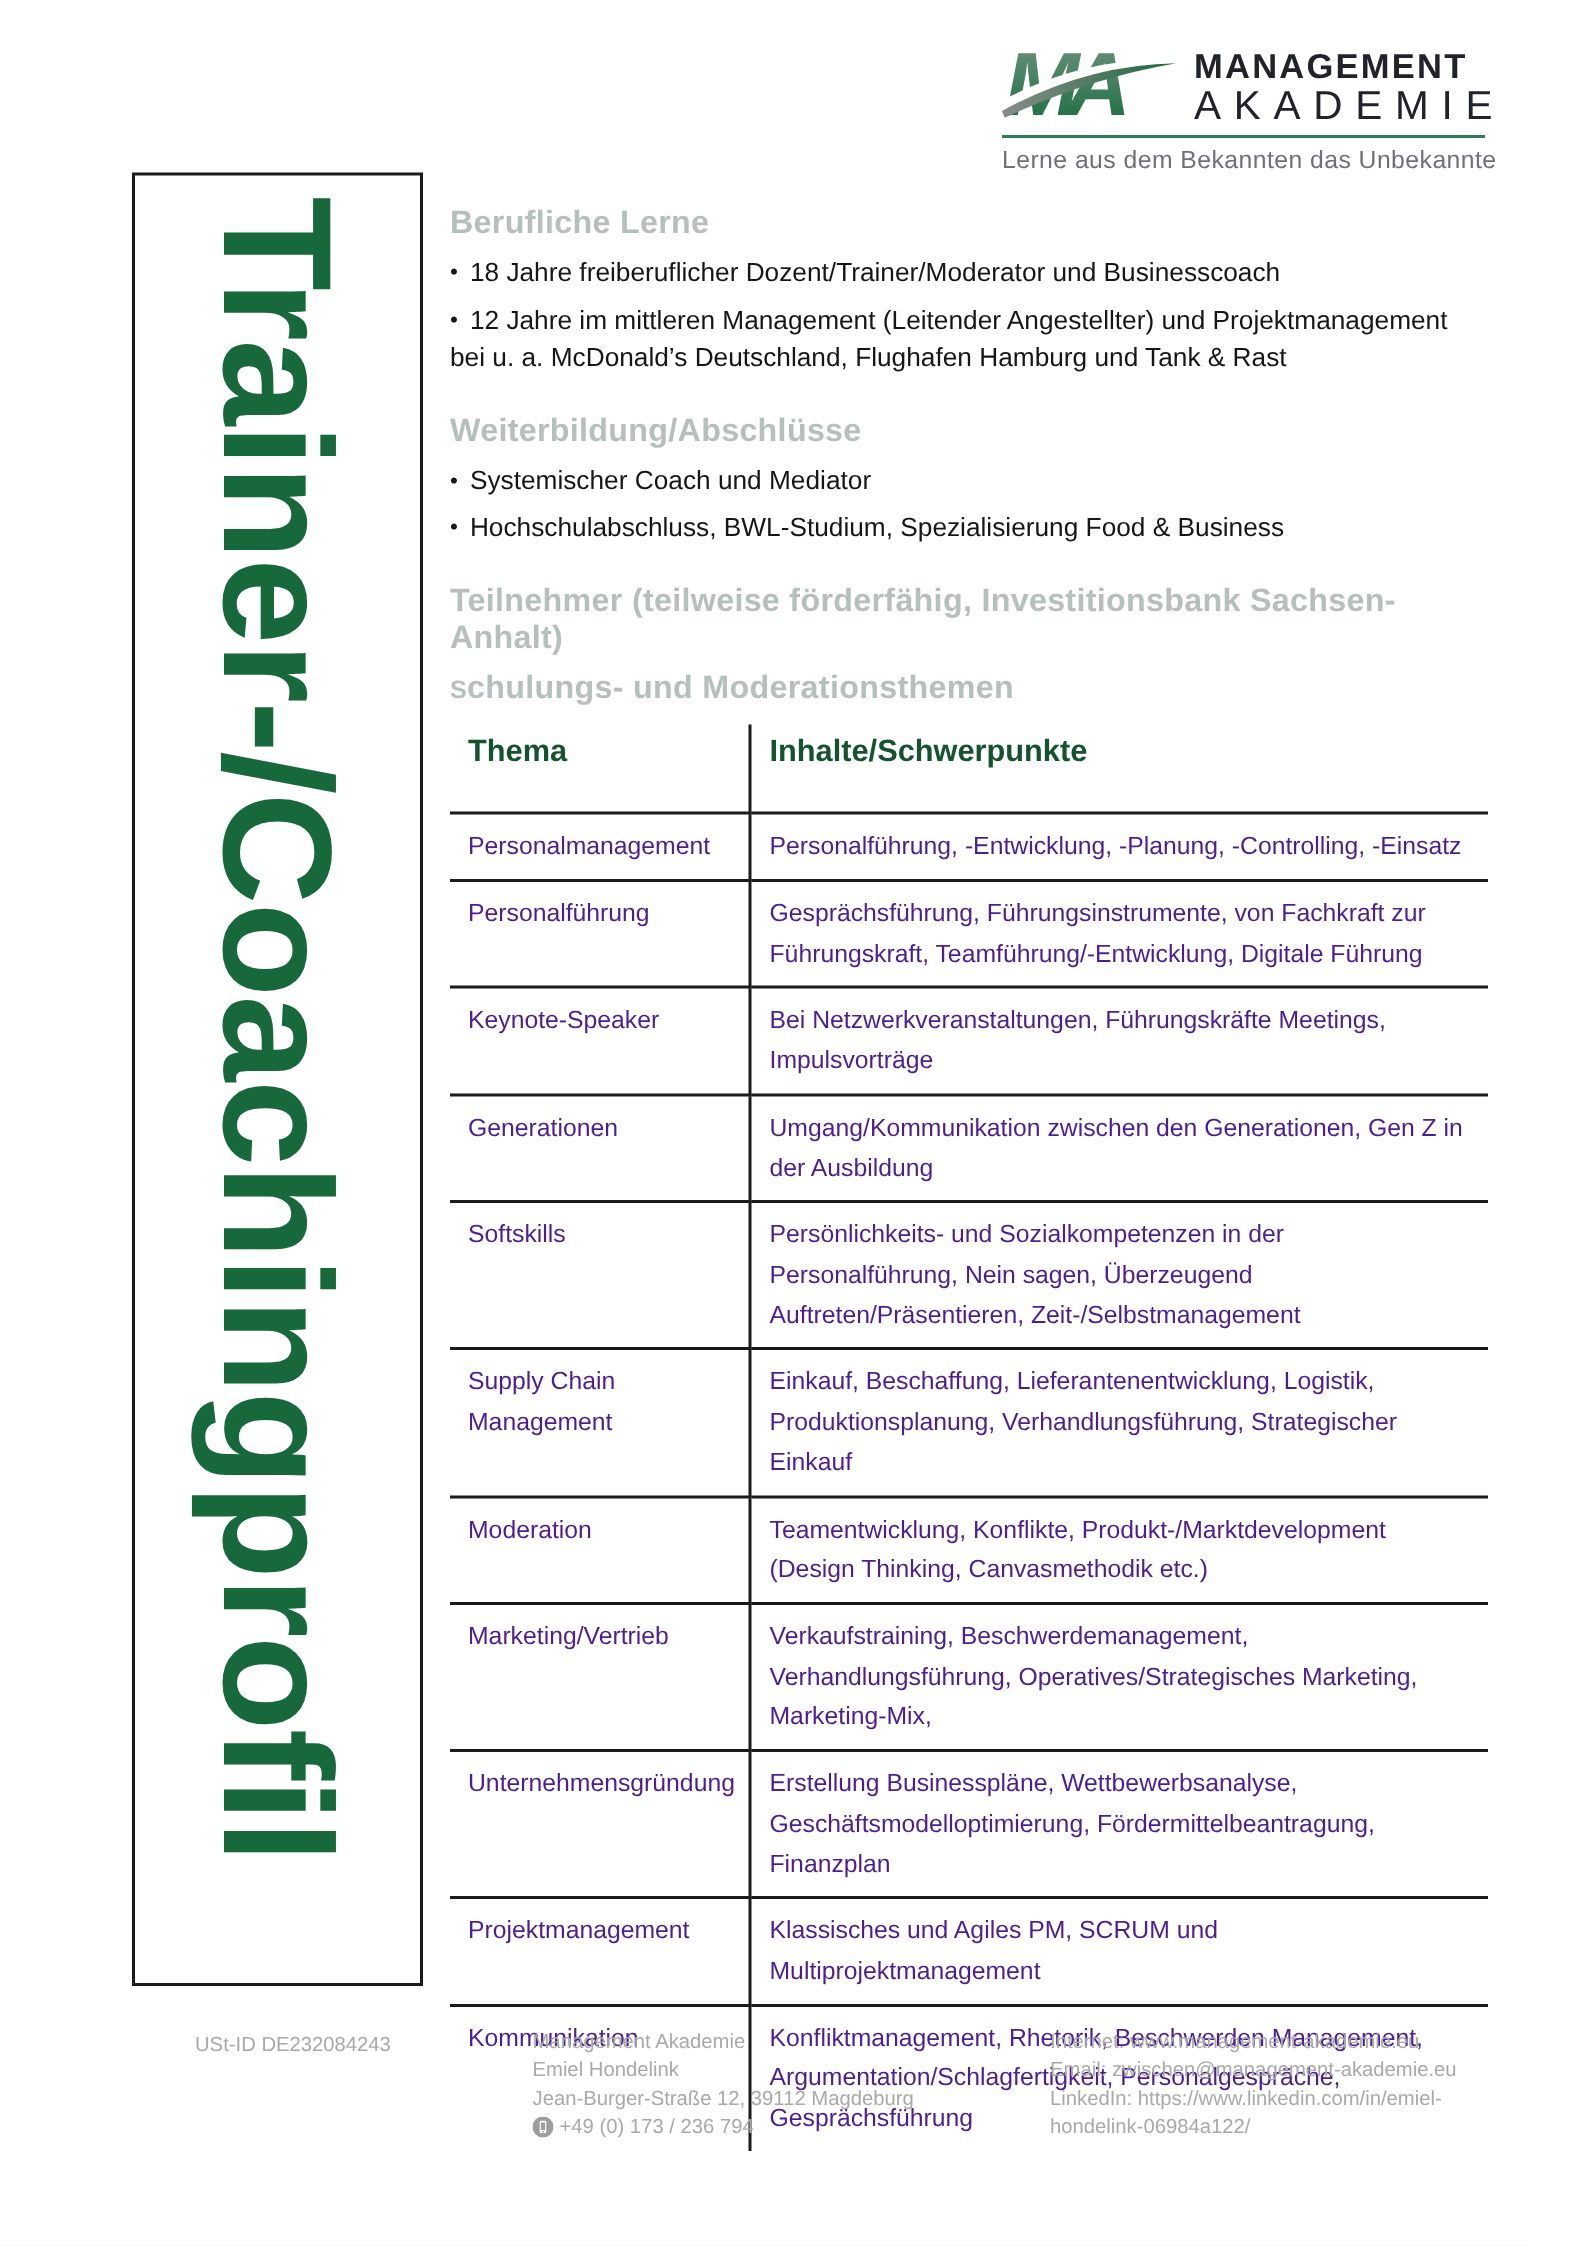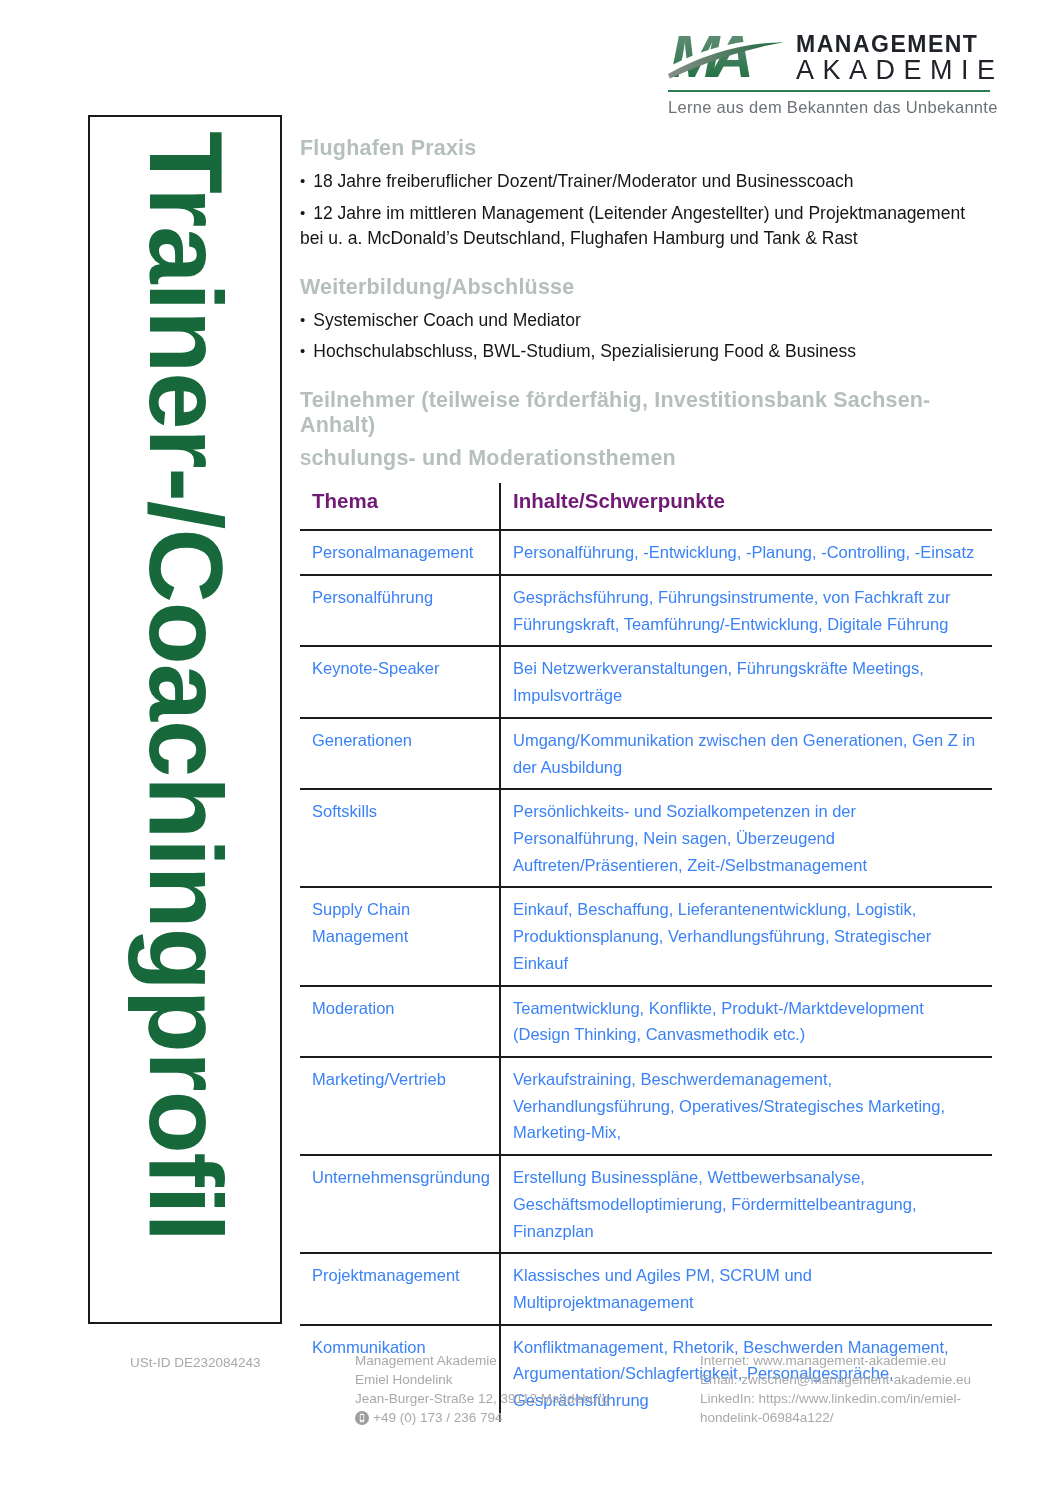--- a/index.html
+++ b/index.html
@@ -43,26 +43,26 @@
 
   .table-heading {
     font-size:21.5px; font-weight:bold; color:#b6c0bb;
     margin-top:2px; margin-bottom:12px; letter-spacing:0.2px;
   }
   .table-heading::first-letter { font-size:0.78em; }
 
   table.topics { width:100%; border-collapse:collapse; table-layout:fixed; }
   table.topics col.c1 { width:200px; }
   table.topics th {
-    text-align:left; font-size:20.5px; font-weight:bold; color:#701a75;
-    padding:6px 12px 16px 12px; border-bottom:2px solid #1b1b1b;
+    text-align:left; font-size:20.5px; font-weight:bold; color:#14532d;
+    padding:6px 12px 28px 12px; border-bottom:2px solid #1b1b1b;
   }
   table.topics td {
     font-size:16.5px; line-height:1.62; vertical-align:top;
-    padding:8px 12px; border-bottom:2px solid #1b1b1b; color:#3b82f6;
+    padding:8px 12px; border-bottom:2px solid #1b1b1b; color:#4c1d95;
   }
   table.topics tr:last-child td { border-bottom:none; }
   table.topics th:first-child, table.topics td:first-child { border-right:2px solid #1b1b1b; }
 
   
   .page-footer { position:absolute; top:1352px; left:0; width:1058px; color:#a9a9a9; font-size:13.5px; line-height:1.4; }
   .f-col1 { position:absolute; left:130px; top:2px; }
   .f-col2 { position:absolute; left:355px; top:0; }
   .f-col3 { position:absolute; left:700px; top:0; width:300px; }
   .phone-line { display:flex; align-items:center; gap:4px; }
@@ -97,21 +97,21 @@
     <div class="logo-rule"></div>
     <div class="tagline">Lerne aus dem Bekannten das Unbekannte</div>
   </header>
 
   <aside class="side-box">
     <div class="vertical-title">Trainer-/Coachingprofil</div>
   </aside>
 
   <main class="content">
     <div id="sections">
-        <h2 class="section-heading">Flughafen Praxis</h2>
+        <h2 class="section-heading">Berufliche Lerne</h2>
         <p class="bullet-line"><span class="bullet-dot">•</span><span>18 Jahre freiberuflicher Dozent/Trainer/Moderator und Businesscoach</span></p>
         <p class="bullet-line"><span class="bullet-dot">•</span><span>12 Jahre im mittleren Management (Leitender Angestellter) und Projektmanagement bei u. a. McDonald’s Deutschland, Flughafen Hamburg und Tank &amp; Rast</span></p>
         <h2 class="section-heading">Weiterbildung/Abschlüsse</h2>
         <p class="bullet-line"><span class="bullet-dot">•</span><span>Systemischer Coach und Mediator</span></p>
         <p class="bullet-line"><span class="bullet-dot">•</span><span>Hochschulabschluss, BWL-Studium, Spezialisierung Food &amp; Business</span></p>
         <h2 class="section-heading">Teilnehmer (teilweise förderfähig, Investitionsbank Sachsen-Anhalt)</h2>
       </div>
     <h2 class="table-heading">Schulungs- und Moderationsthemen</h2>
     <table class="topics">
       <colgroup>

